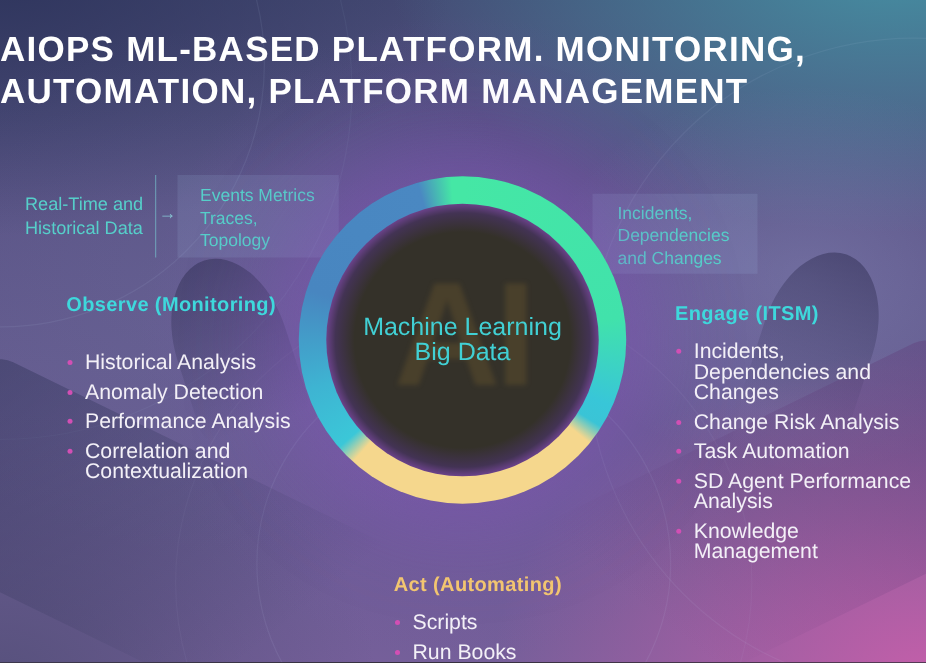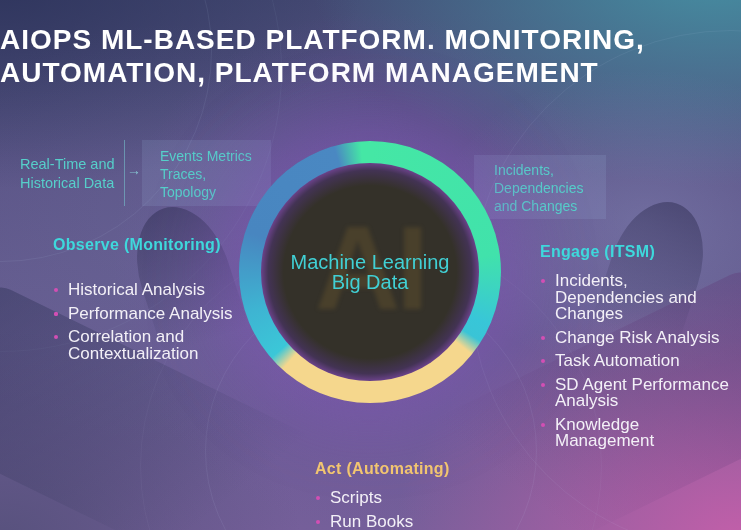--- a/index.html
+++ b/index.html
@@ -132,21 +132,21 @@
         <div class="l2">Machine Learning</div>
         <div class="l2">Big Data</div>
       </div>
     </div>
   </div>
 
   <div class="col observe">
     <h3>Observe (Monitoring)</h3>
     <ul>
       <li><span class="dot"></span><span>Historical Analysis</span></li>
-      <li><span class="dot"></span></li>
+      <li><span class="dot"></span><span>Anomaly Detection</span></li>
       <li><span class="dot"></span><span>Performance Analysis</span></li>
       <li><span class="dot"></span><span>Correlation and Contextualization</span></li>
     </ul>
   </div>
 
   <div class="col engage">
     <h3>Engage (ITSM)</h3>
     <ul>
       <li><span class="dot"></span><span>Incidents, Dependencies and Changes</span></li>
       <li><span class="dot"></span><span>Change Risk Analysis</span></li>

